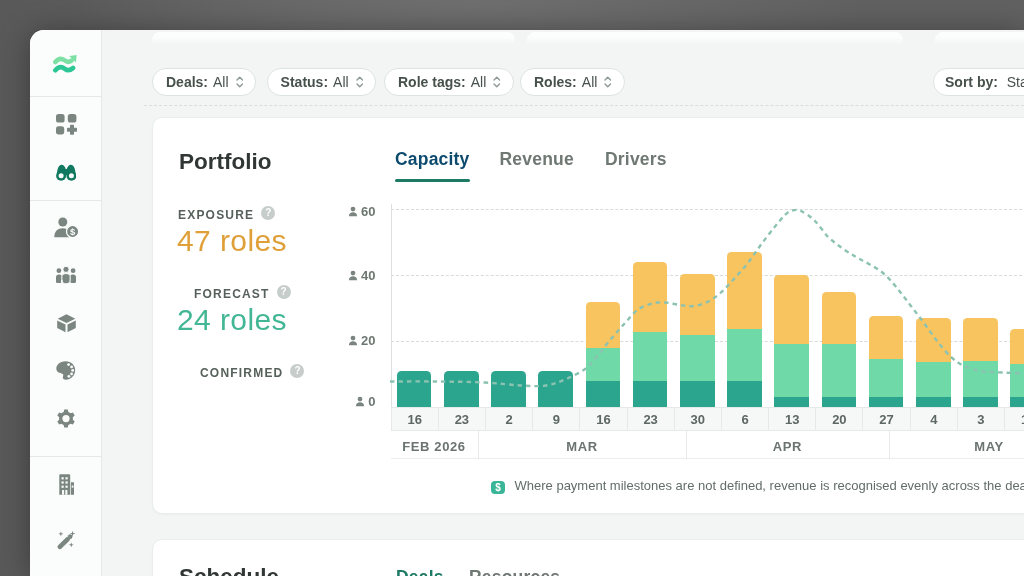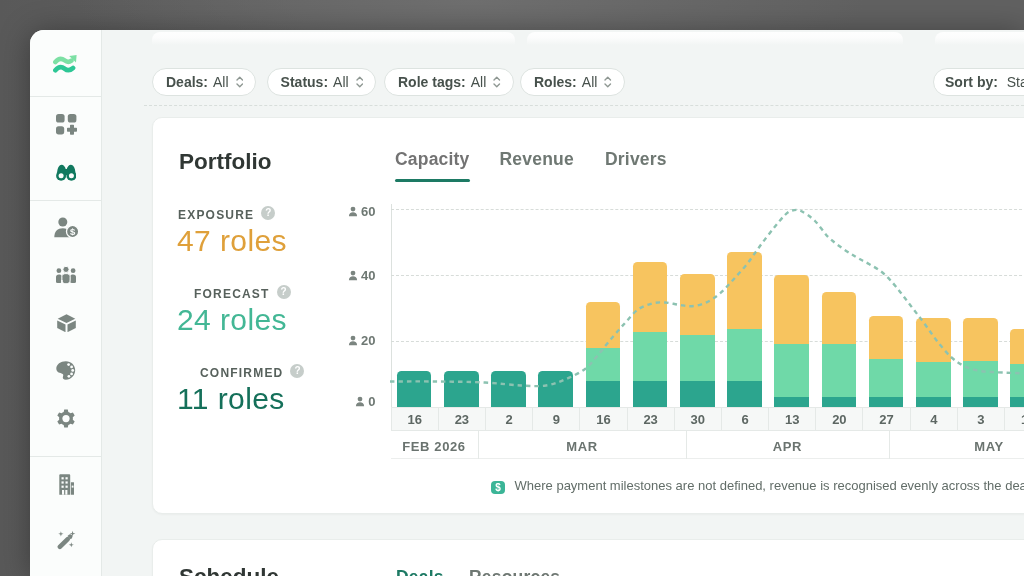--- a/index.html
+++ b/index.html
@@ -153,31 +153,30 @@
   <div class="pill" style="left:490px;"><b>Roles:</b>All<svg width="7.5" height="12" viewBox="0 0 7.5 12" fill="none" stroke="#8e9792" stroke-width="1.4" stroke-linecap="round" stroke-linejoin="round">
         <path d="M1,3.9 L3.75,1.2 L6.5,3.9"></path>
         <path d="M1,8.1 L3.75,10.8 L6.5,8.1"></path>
       </svg></div>
   <div class="pill" style="left:903px;width:163px;border-radius:15px 0 0 15px;padding-left:11px;"><b>Sort by:</b>&nbsp;Status</div>
 
   <div style="position:absolute;left:114px;top:74.5px;width:880px;border-top:1.4px dashed #d8dedb;"></div>
 
   <div class="card" style="top:87px;height:396.5px;">
     <div class="title" style="left:26px;top:32.5px;">Portfolio</div>
-    <div class="tab" style="left:242px;top:33px;color:#737373;">Capacity</div>
+    <div class="tab" style="left:242px;top:33px;color:#0c4a6e;">Capacity</div>
     <div class="tab" style="left:346.5px;top:33px;color:#6f7873;">Revenue</div>
     <div class="tab" style="left:452px;top:33px;color:#6f7873;">Drivers</div>
     <div style="position:absolute;left:241.5px;top:61px;width:75.5px;height:3.2px;background:#1d7a64;border-radius:2px;"></div>
 
     <div class="statlab" style="left:25px;top:89.5px;">EXPOSURE<span class="help">?</span></div>
     <div class="statnum" style="left:24px;top:108.2px;color:#dfa03a;">47 roles</div>
     <div class="statlab" style="left:25px;top:168.5px;padding-left:16px;">FORECAST<span class="help">?</span></div>
     <div class="statnum" style="left:24px;top:187.2px;color:#43b795;">24 roles</div>
     <div class="statlab" style="left:25px;top:247.5px;margin-left:22px;">CONFIRMED<span class="help">?</span></div>
-    <div class="statnum" style="left:24px;top:266px;color:#15705a;">11 roles</div>
 
     <div id="ylabs">
         <div class="ylab" style="right:687.5px;top:87px;"><svg width="10" height="11" viewBox="0 0 10 11" style="margin-right:3px;">
             <circle cx="5" cy="3.1" r="2.4" fill="#7b8580"></circle>
             <path d="M0.9,10.3 C0.9,7.3 2.6,6.2 5,6.2 C7.4,6.2 9.1,7.3 9.1,10.3 Z" fill="#7b8580"></path>
           </svg>60</div>
         <div class="ylab" style="right:687.5px;top:150.5px;text-align:center;"><svg width="10" height="11" viewBox="0 0 10 11" style="margin-right:3px;">
             <circle cx="5" cy="3.1" r="2.4" fill="#7b8580"></circle>
             <path d="M0.9,10.3 C0.9,7.3 2.6,6.2 5,6.2 C7.4,6.2 9.1,7.3 9.1,10.3 Z" fill="#7b8580"></path>
           </svg>40</div>

